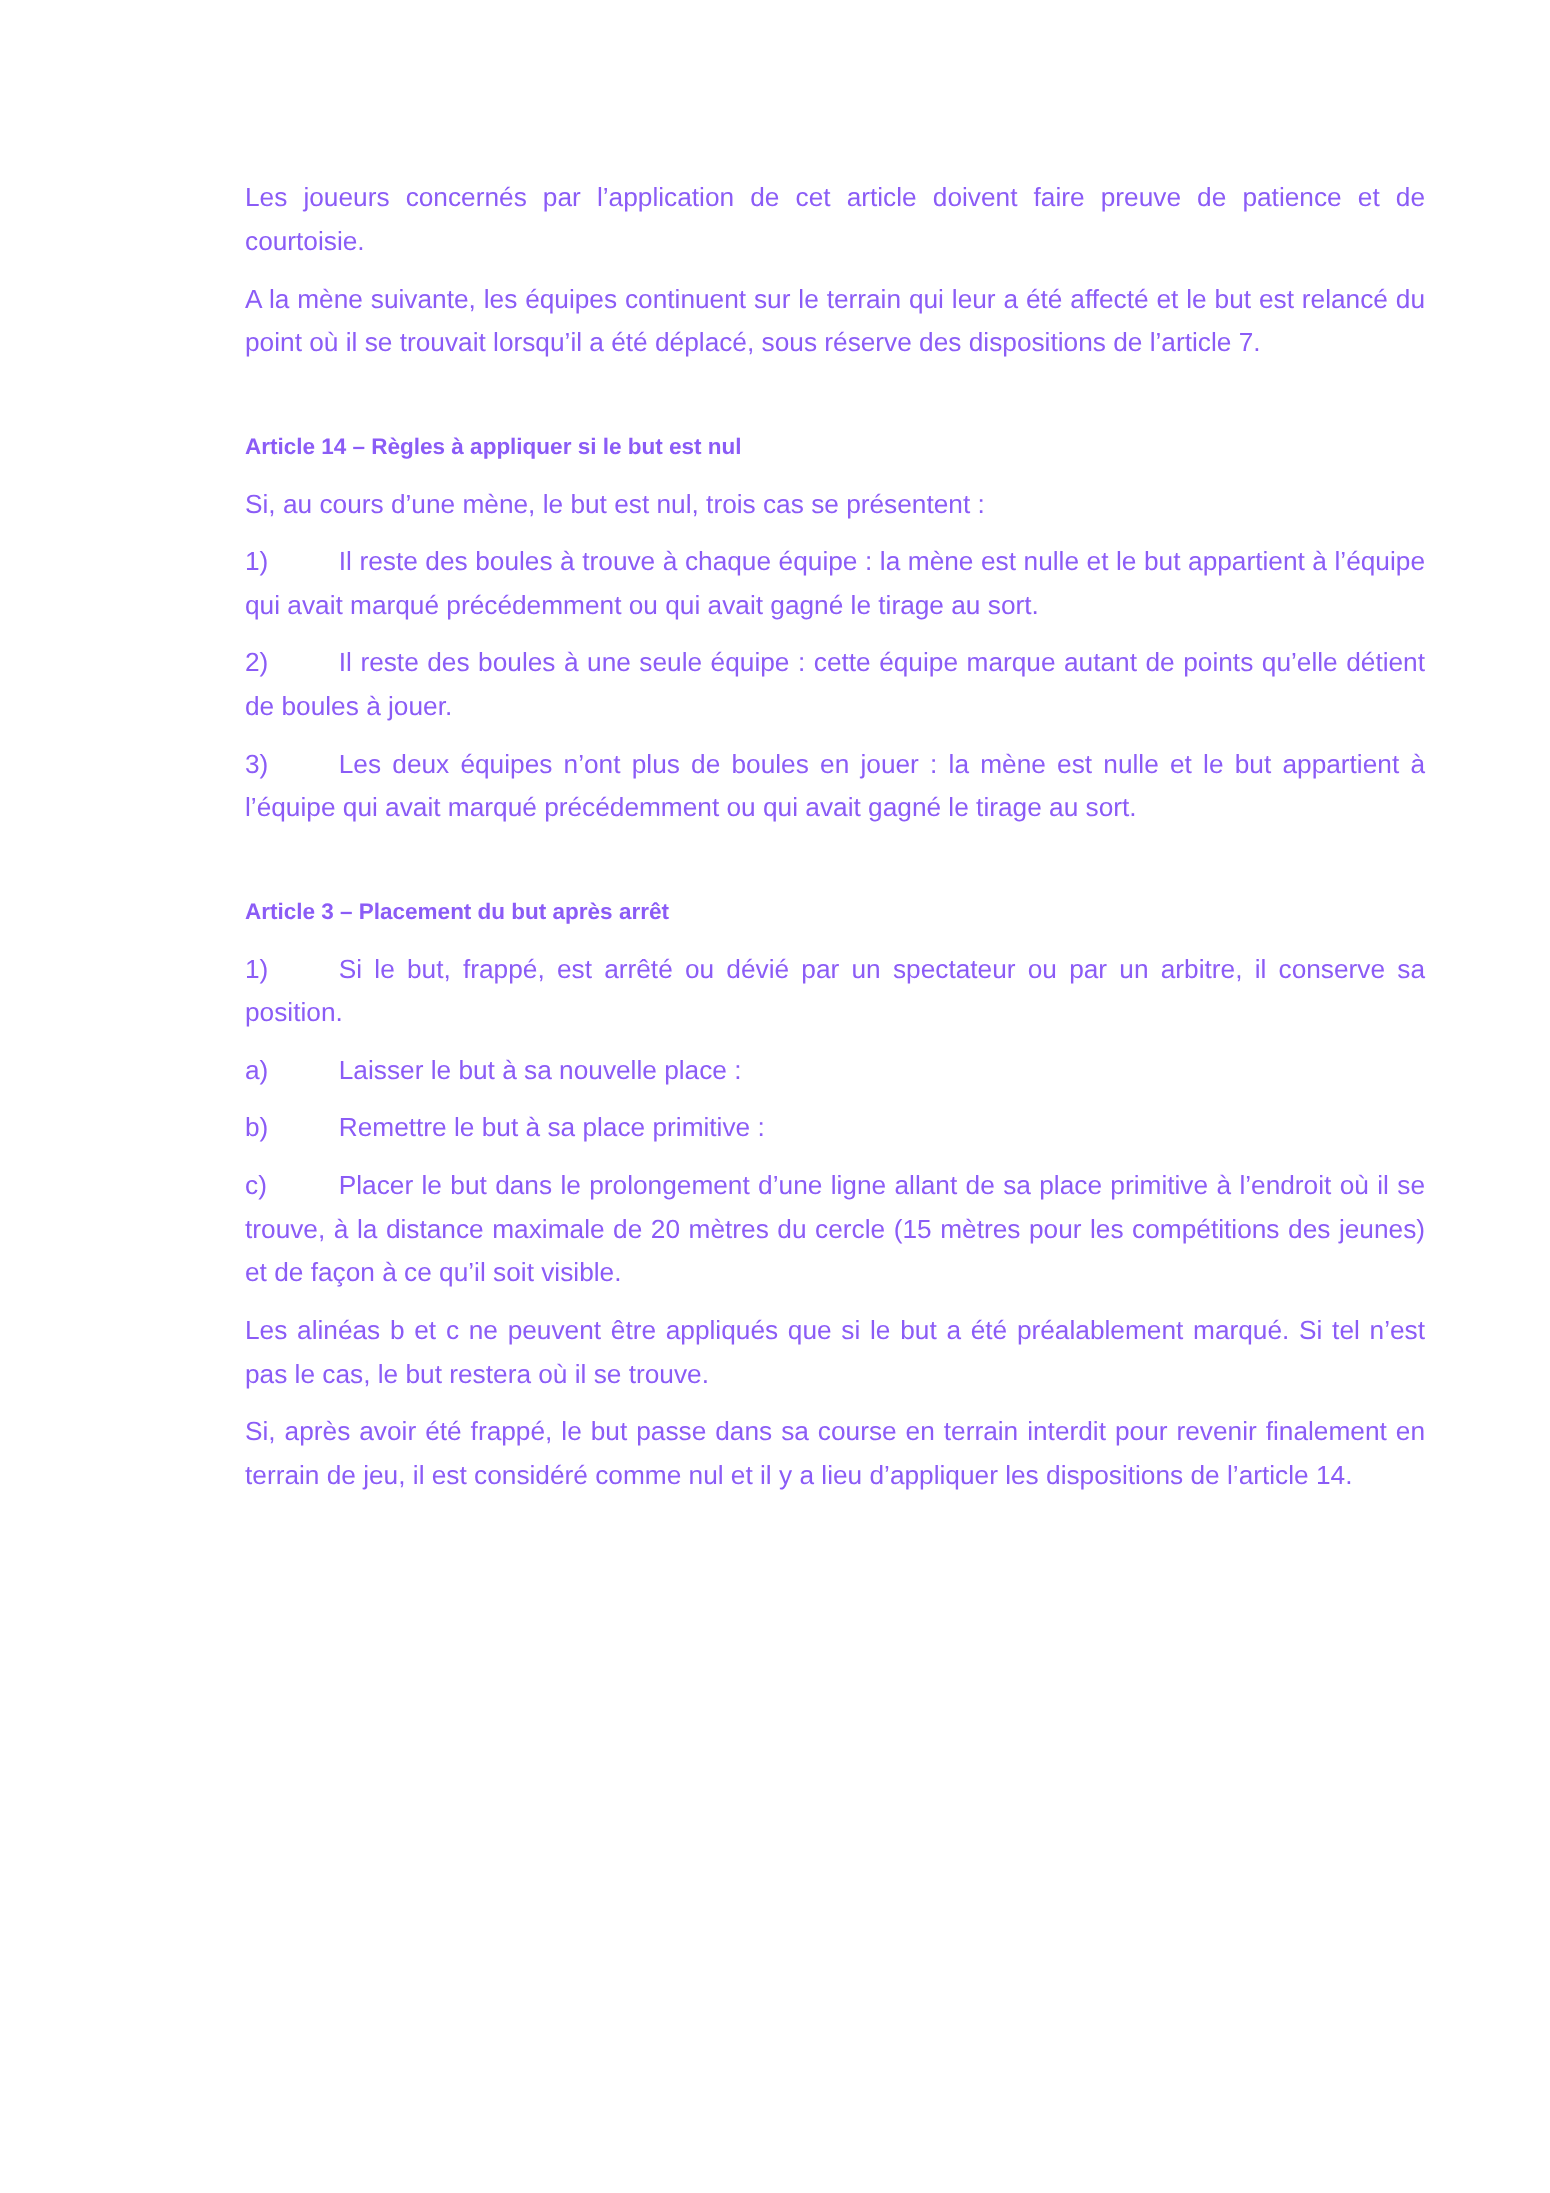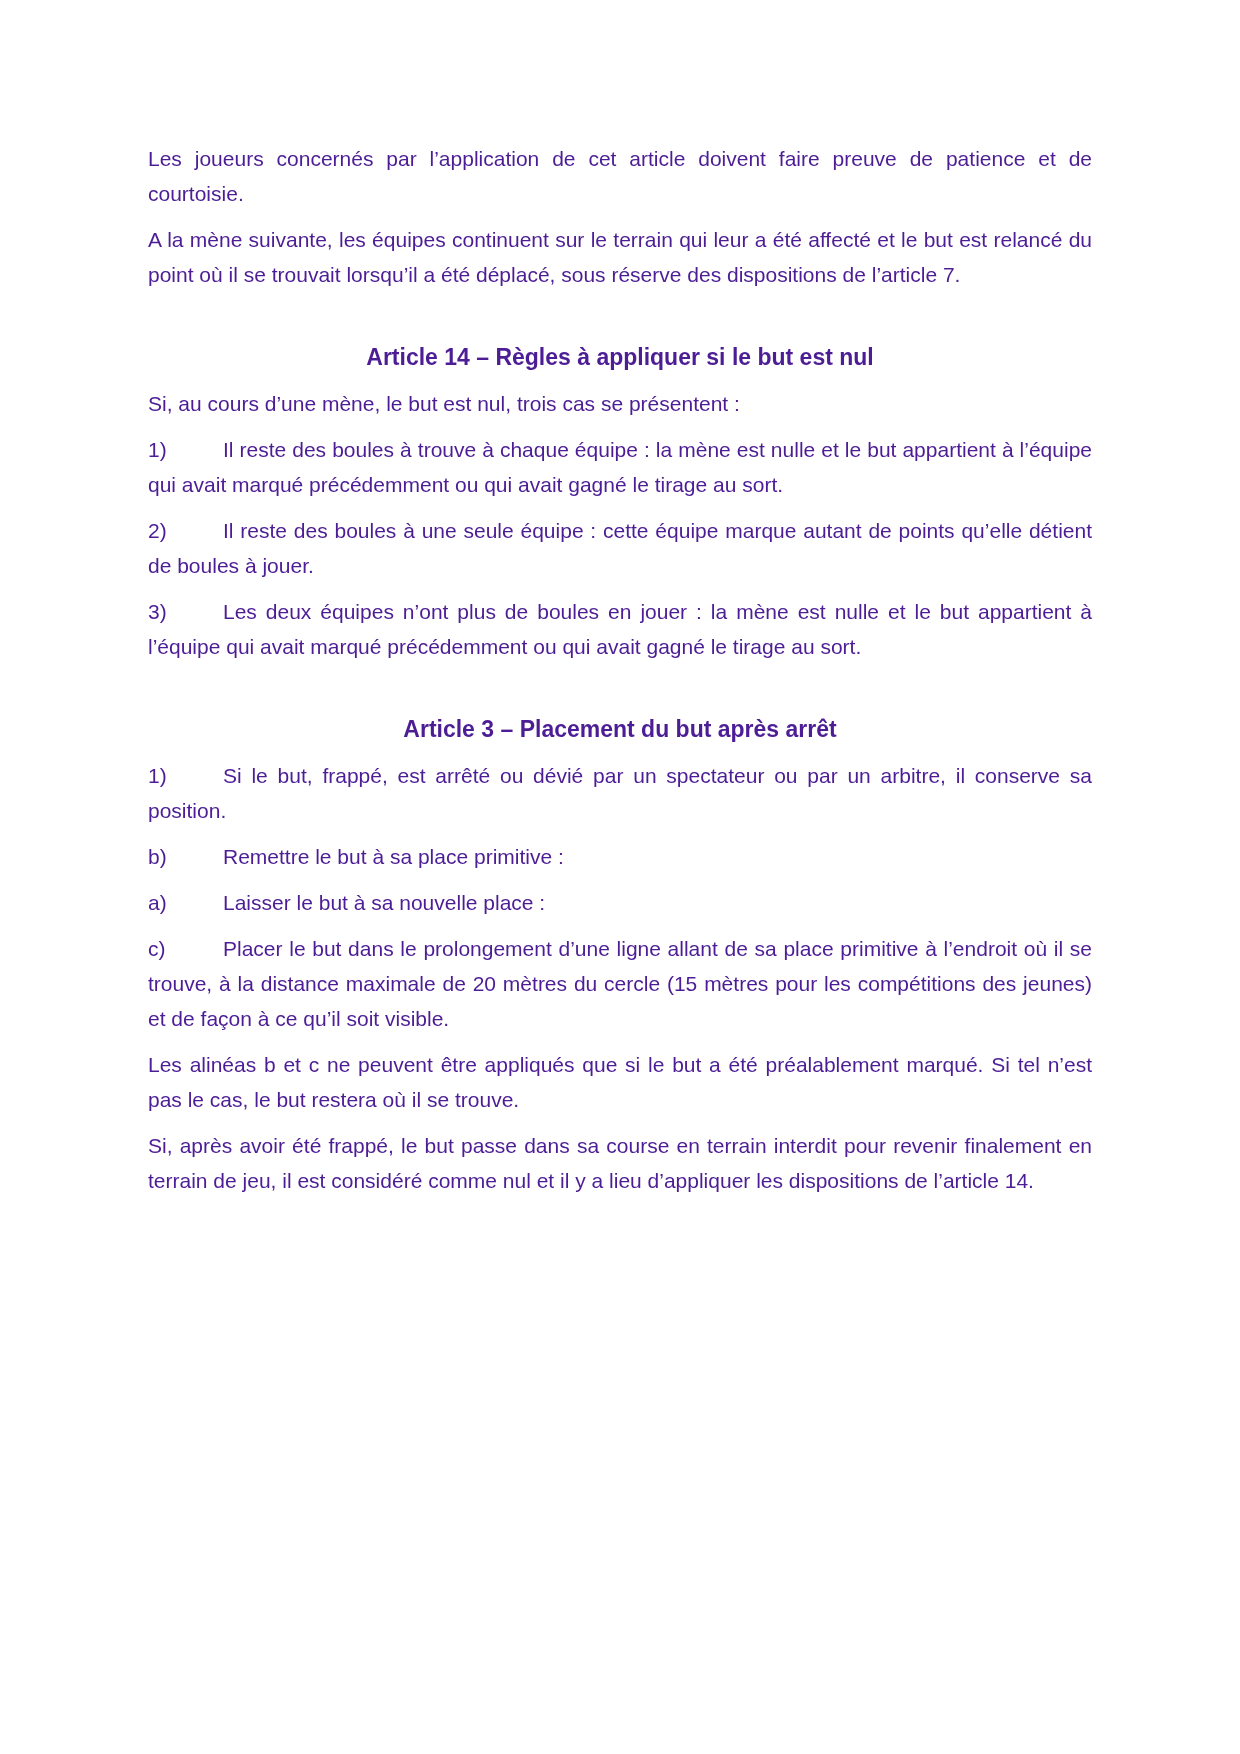--- a/index.html
+++ b/index.html
@@ -22,44 +22,44 @@
     font-family: "Liberation Sans", sans-serif;
     font-size: 21px;
     line-height: 35px;
     color: #1d1d1d;
     text-align: justify;
   }
   .para {
     margin: 0 0 11px 0;
   }
   .heading {
-    font-size: 23px;
+    font-size: 18px;
     font-weight: bold;
-    text-align: center;
+    text-align: left;
     margin: 48px 0 11px 0;
     line-height: 35px;
   }
   .marker {
     display: inline-block;
     width: 75px;
   }
 </style>
 </head>
 <body style="background: rgb(255, 255, 255);">
 
 <div class="page">
-  <div class="content" id="doc-content" style="color: #4c1d95;">
+  <div class="content" id="doc-content" style="color: #8b5cf6; margin-left: 48px;">
       <p class="para">Les joueurs concernés par l’application de cet article doivent faire preuve de patience et de courtoisie.</p>
       <p class="para">A la mène suivante, les équipes continuent sur le terrain qui leur a été affecté et le but est relancé du point où il se trouvait lorsqu’il a été déplacé, sous réserve des dispositions de l’article 7.</p>
       <h2 class="heading">Article 14 – Règles à appliquer si le but est nul</h2>
       <p class="para">Si, au cours d’une mène, le but est nul, trois cas se présentent :</p>
       <p class="para item"><span class="marker">1)</span><span>Il reste des boules à trouve à chaque équipe : la mène est nulle et le but appartient à l’équipe qui avait marqué précédemment ou qui avait gagné le tirage au sort.</span></p>
       <p class="para item"><span class="marker">2)</span><span>Il reste des boules à une seule équipe : cette équipe marque autant de points qu’elle détient de boules à jouer.</span></p>
       <p class="para item"><span class="marker">3)</span><span>Les deux équipes n’ont plus de boules en jouer : la mène est nulle et le but appartient à l’équipe qui avait marqué précédemment ou qui avait gagné le tirage au sort.</span></p>
       <h2 class="heading">Article 3 – Placement du but après arrêt</h2>
       <p class="para item"><span class="marker">1)</span><span>Si le but, frappé, est arrêté ou dévié par un spectateur ou par un arbitre, il conserve sa position.</span></p>
+      <p class="para item"><span class="marker">a)</span><span>Laisser le but à sa nouvelle place :</span></p>
       <p class="para item"><span class="marker">b)</span><span>Remettre le but à sa place primitive :</span></p>
-      <p class="para item"><span class="marker">a)</span><span>Laisser le but à sa nouvelle place :</span></p>
       <p class="para item"><span class="marker">c)</span><span>Placer le but dans le prolongement d’une ligne allant de sa place primitive à l’endroit où il se trouve, à la distance maximale de 20 mètres du cercle (15 mètres pour les compétitions des jeunes) et de façon à ce qu’il soit visible.</span></p>
       <p class="para">Les alinéas b et c ne peuvent être appliqués que si le but a été préalablement marqué. Si tel n’est pas le cas, le but restera où il se trouve.</p>
       <p class="para">Si, après avoir été frappé, le but passe dans sa course en terrain interdit pour revenir finalement en terrain de jeu, il est considéré comme nul et il y a lieu d’appliquer les dispositions de l’article 14.</p>
     </div>
 </div>
 
 </body></html>

